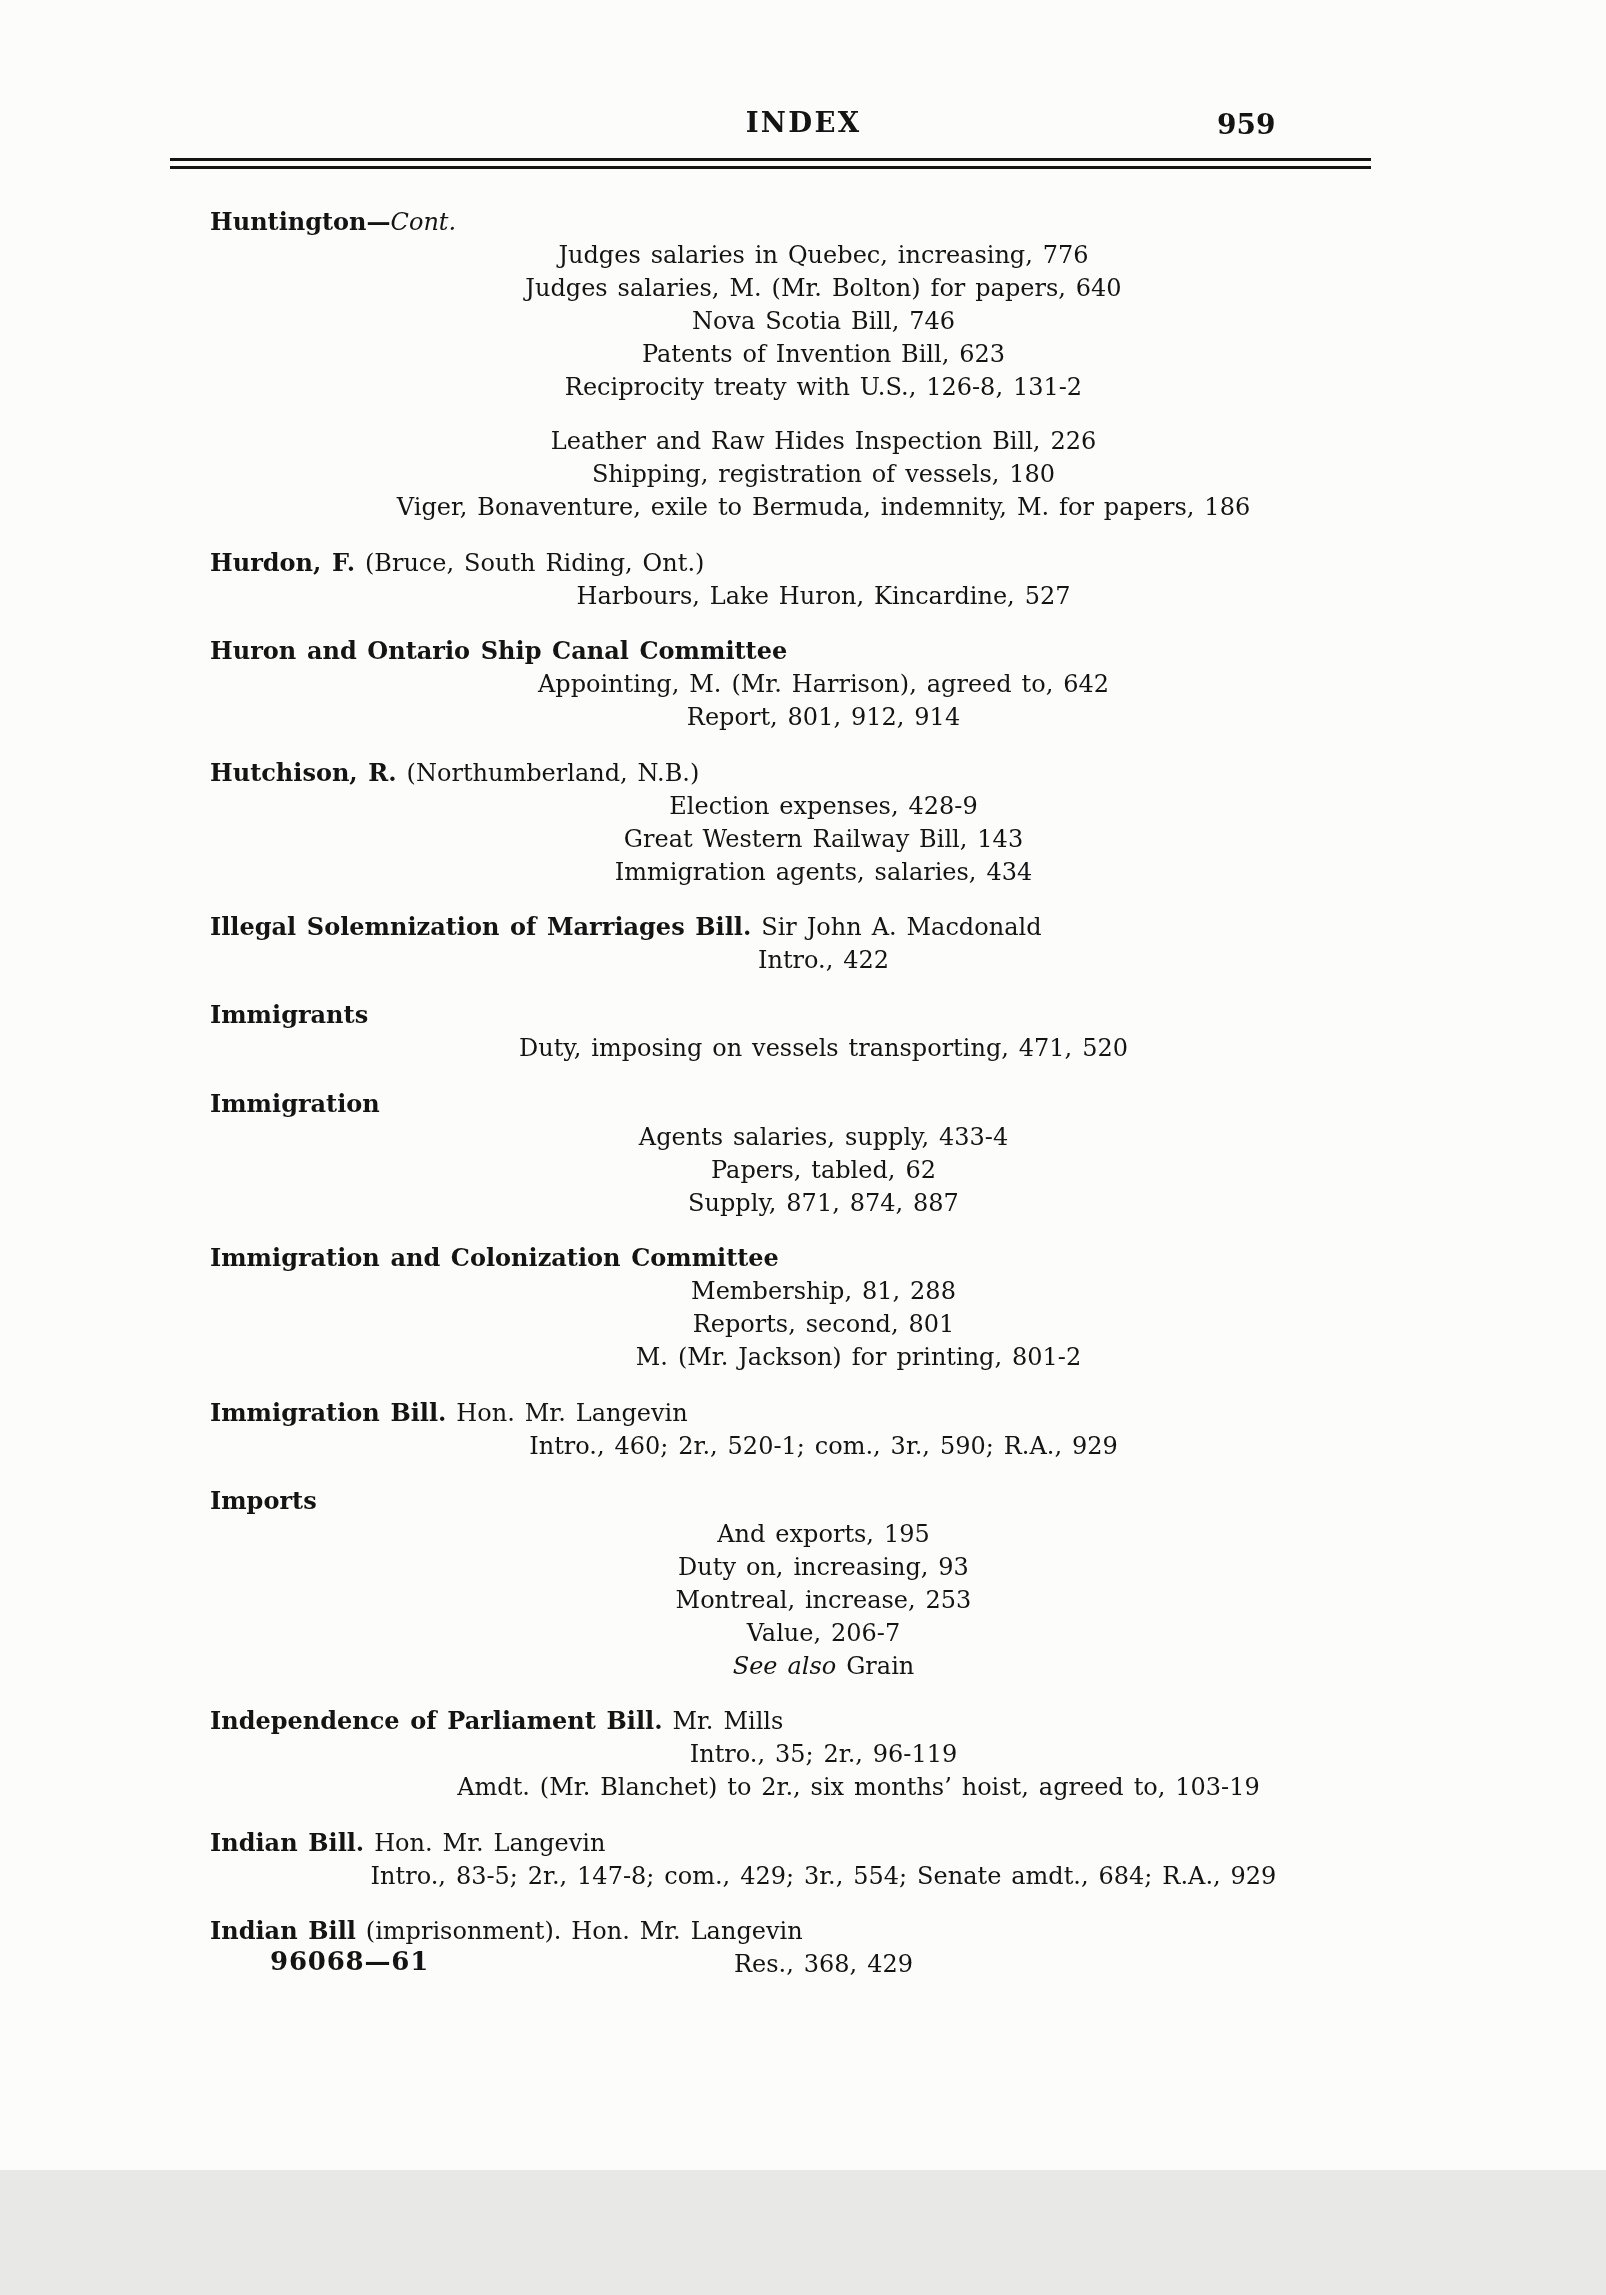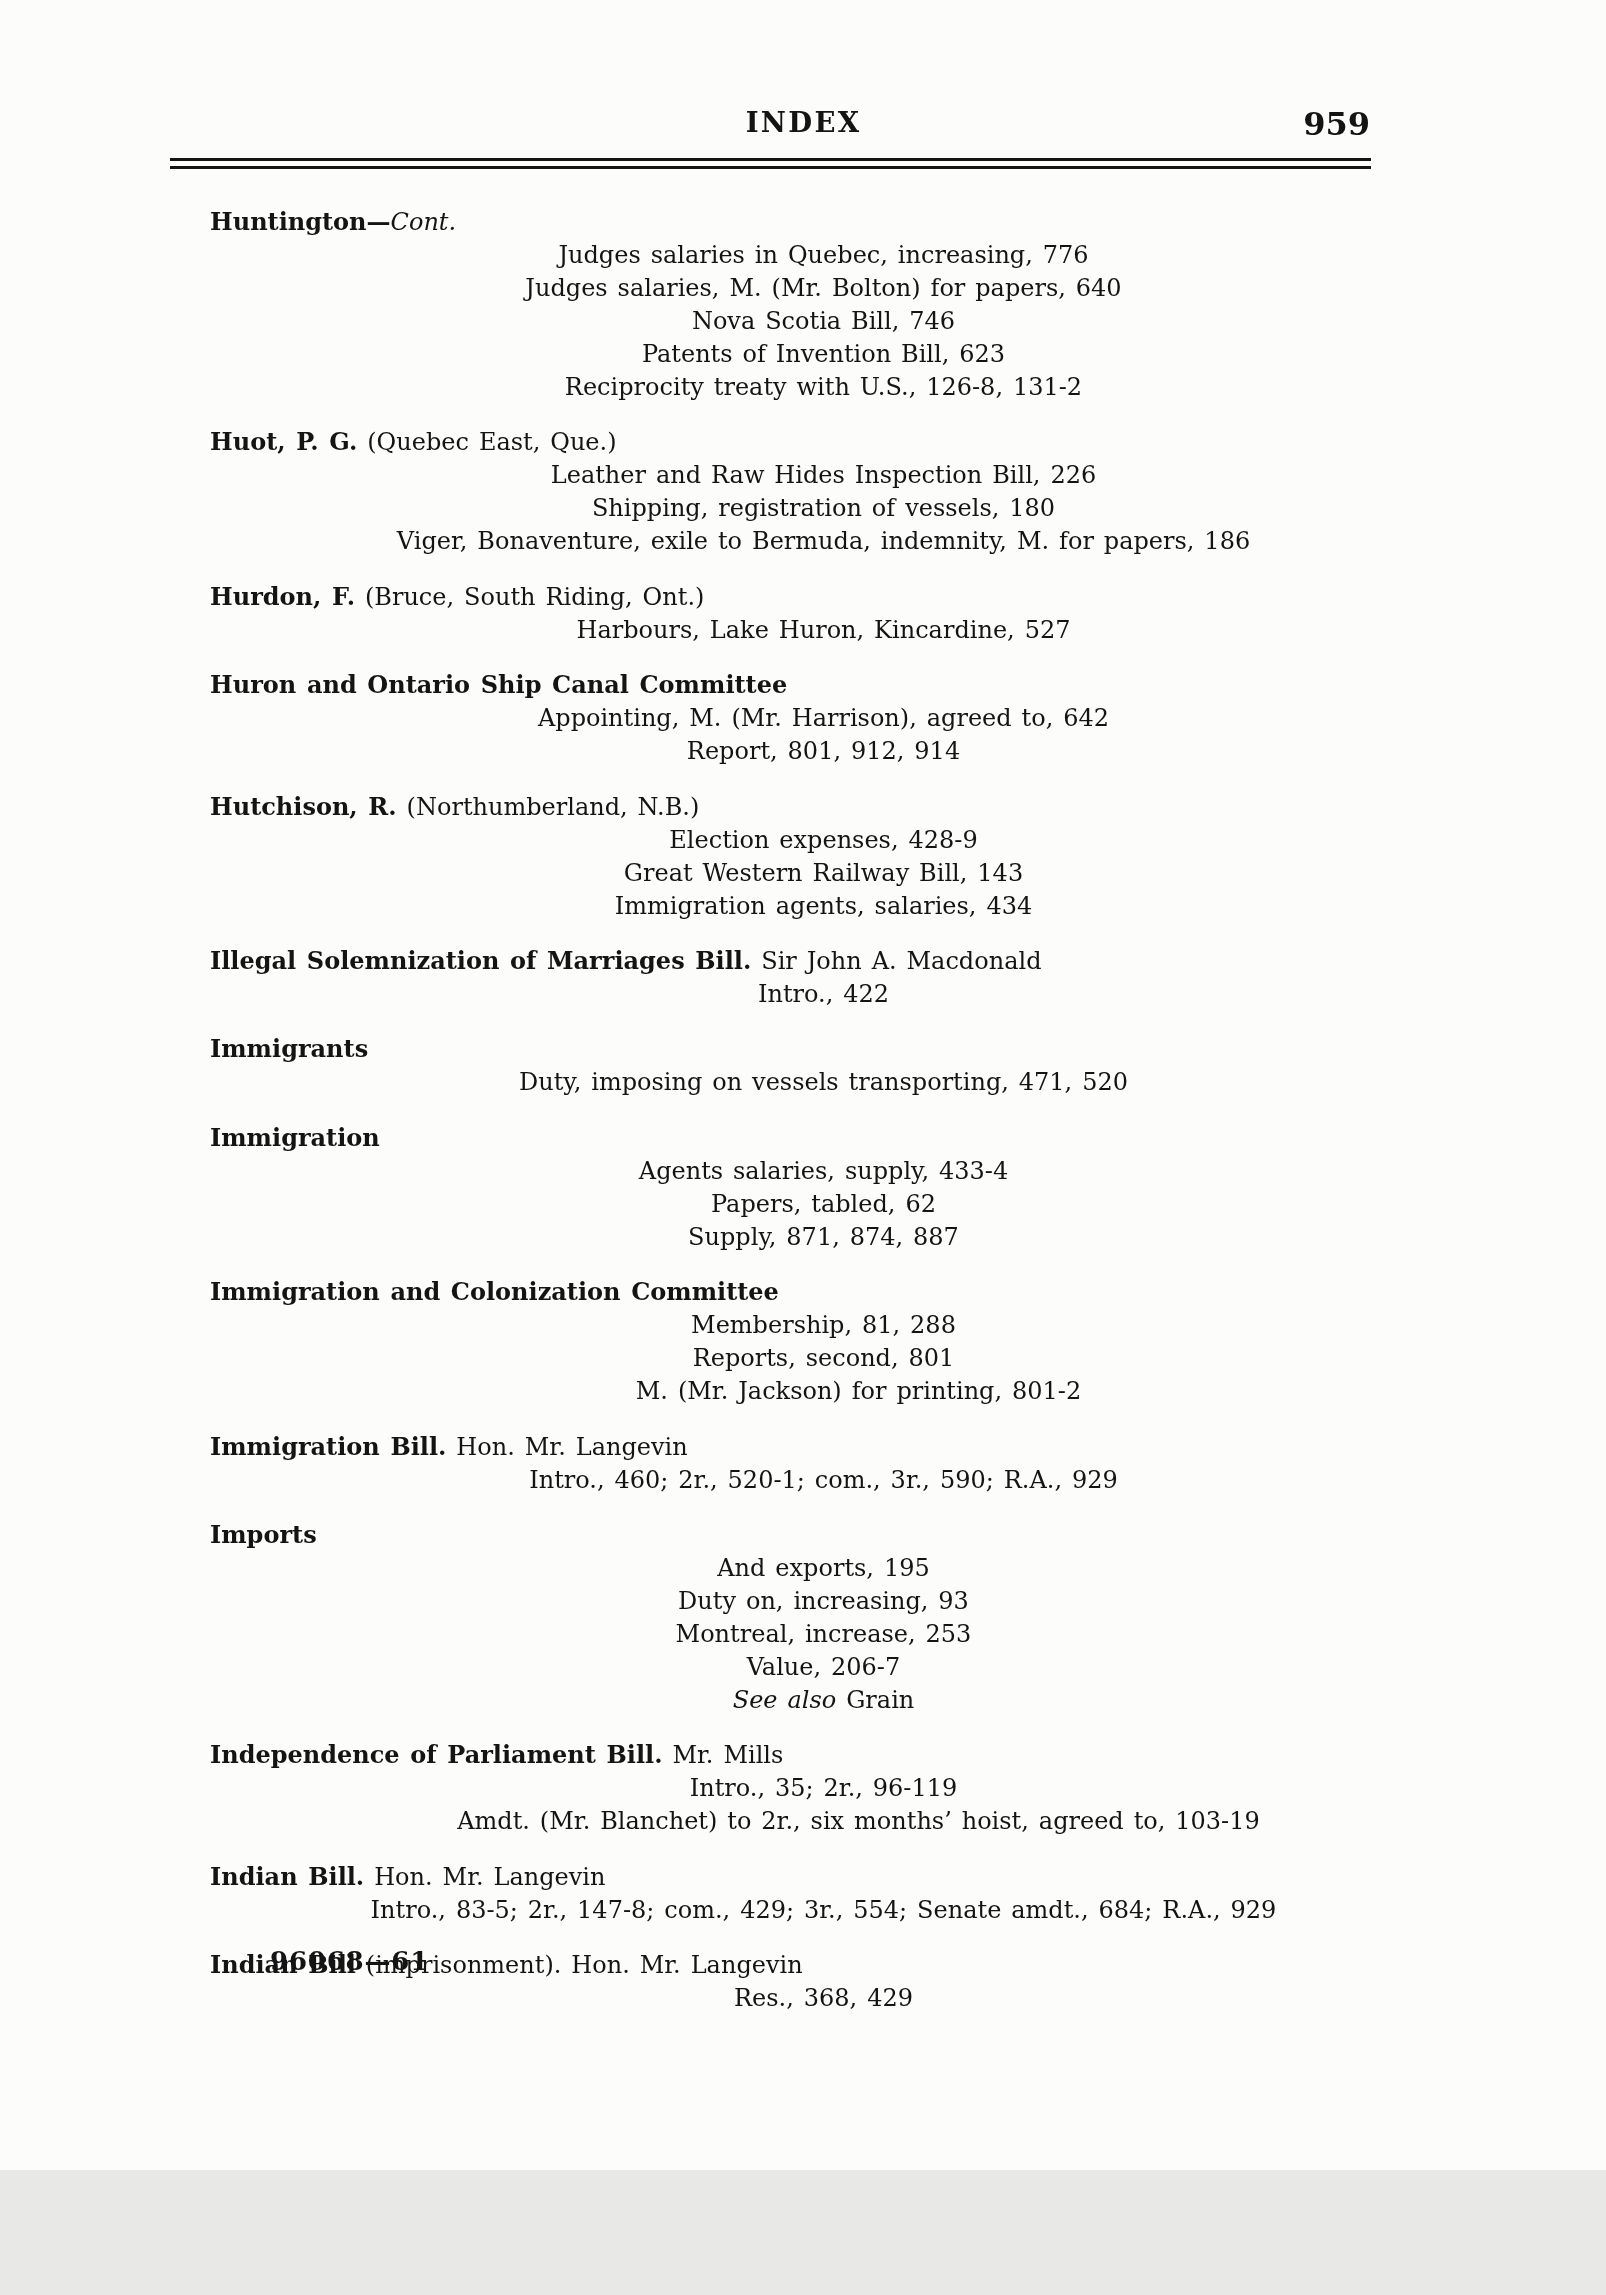--- a/index.html
+++ b/index.html
@@ -23,22 +23,21 @@
     font-size: 27.5px;
     font-weight: bold;
     letter-spacing: 2.3px;
     line-height: 31px;
   }
   .page-number {
     position: absolute;
     top: 109px;
     left: 1217px;
     width: 153px;
-    text-align: right;
-    font-size: 32px;
+    font-size: 28px;
     font-weight: bold;
     line-height: 31px;
   }
   .double-rule {
     position: absolute;
     top: 158px;
     left: 170px;
     width: 1201px;
     height: 5.4px;
     border-top: 3.8px solid var(--ink, #141414);
@@ -80,21 +79,20 @@
   <main class="index-body" id="index-body">
       <section class="entry-block">
         <div class="entry-heading"><span class="s-b">Huntington—</span><span class="s-i">Cont.</span></div>
         <div class="entry-line indent-1"><span class="s-r">Judges salaries in Quebec, increasing, 776</span></div>
         <div class="entry-line indent-1"><span class="s-r">Judges salaries, M. (Mr. Bolton) for papers, 640</span></div>
         <div class="entry-line indent-1"><span class="s-r">Nova Scotia Bill, 746</span></div>
         <div class="entry-line indent-1"><span class="s-r">Patents of Invention Bill, 623</span></div>
         <div class="entry-line indent-1"><span class="s-r">Reciprocity treaty with U.S., 126-8, 131-2</span></div>
       </section>
       <section class="entry-block">
-        <div class="entry-heading"><span class="s-b">Huot, P. G.</span><span class="s-r"> (Quebec East, Que.)</span></div>
         <div class="entry-line indent-1"><span class="s-r">Leather and Raw Hides Inspection Bill, 226</span></div>
         <div class="entry-line indent-1"><span class="s-r">Shipping, registration of vessels, 180</span></div>
         <div class="entry-line indent-1"><span class="s-r">Viger, Bonaventure, exile to Bermuda, indemnity, M. for papers, 186</span></div>
       </section>
       <section class="entry-block">
         <div class="entry-heading"><span class="s-b">Hurdon, F.</span><span class="s-r"> (Bruce, South Riding, Ont.)</span></div>
         <div class="entry-line indent-1"><span class="s-r">Harbours, Lake Huron, Kincardine, 527</span></div>
       </section>
       <section class="entry-block">
         <div class="entry-heading"><span class="s-b">Huron and Ontario Ship Canal Committee</span></div>

